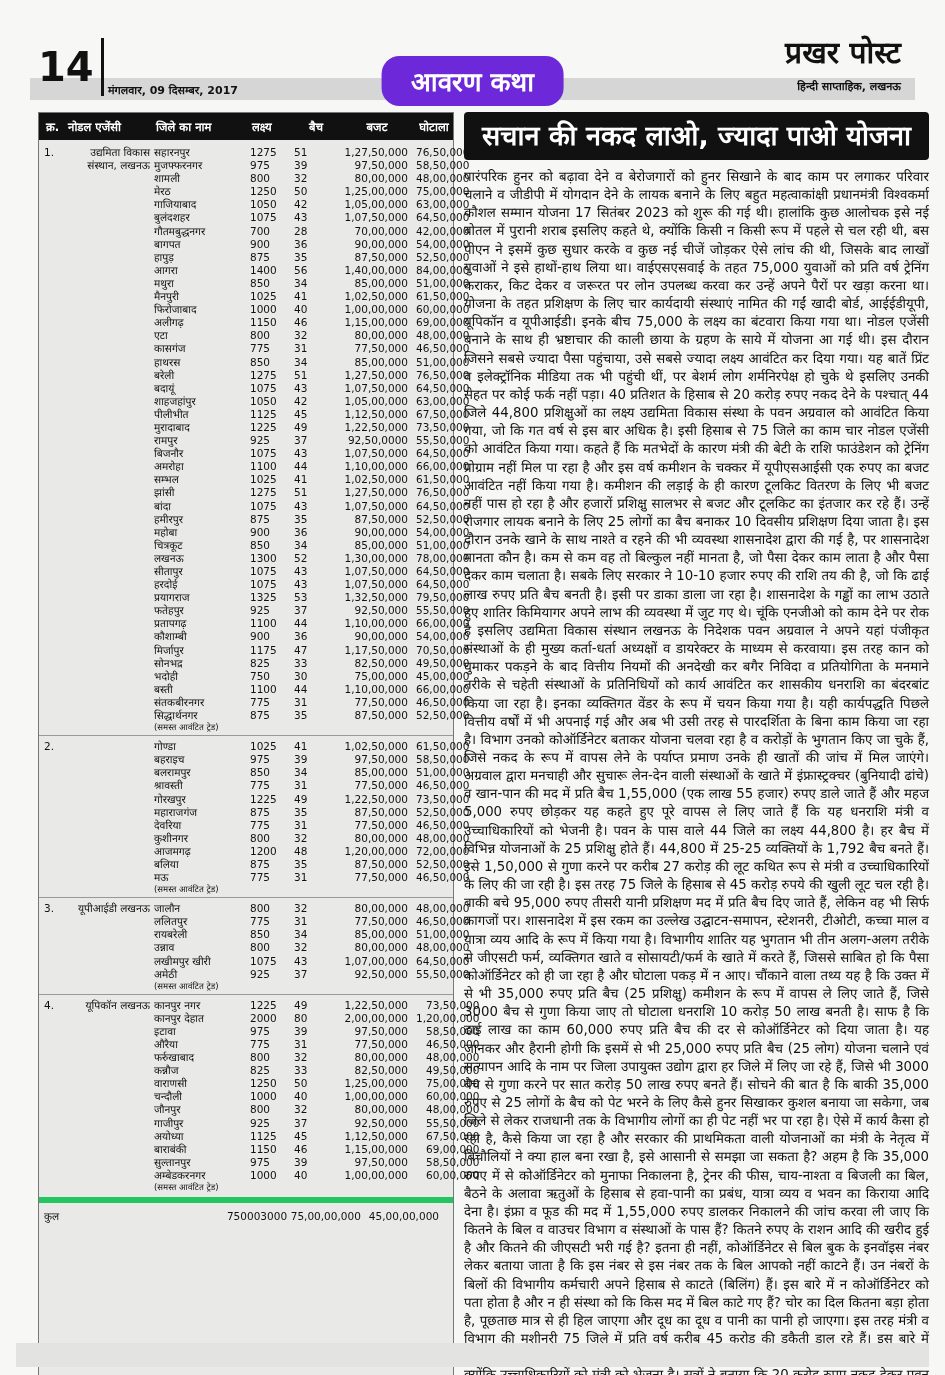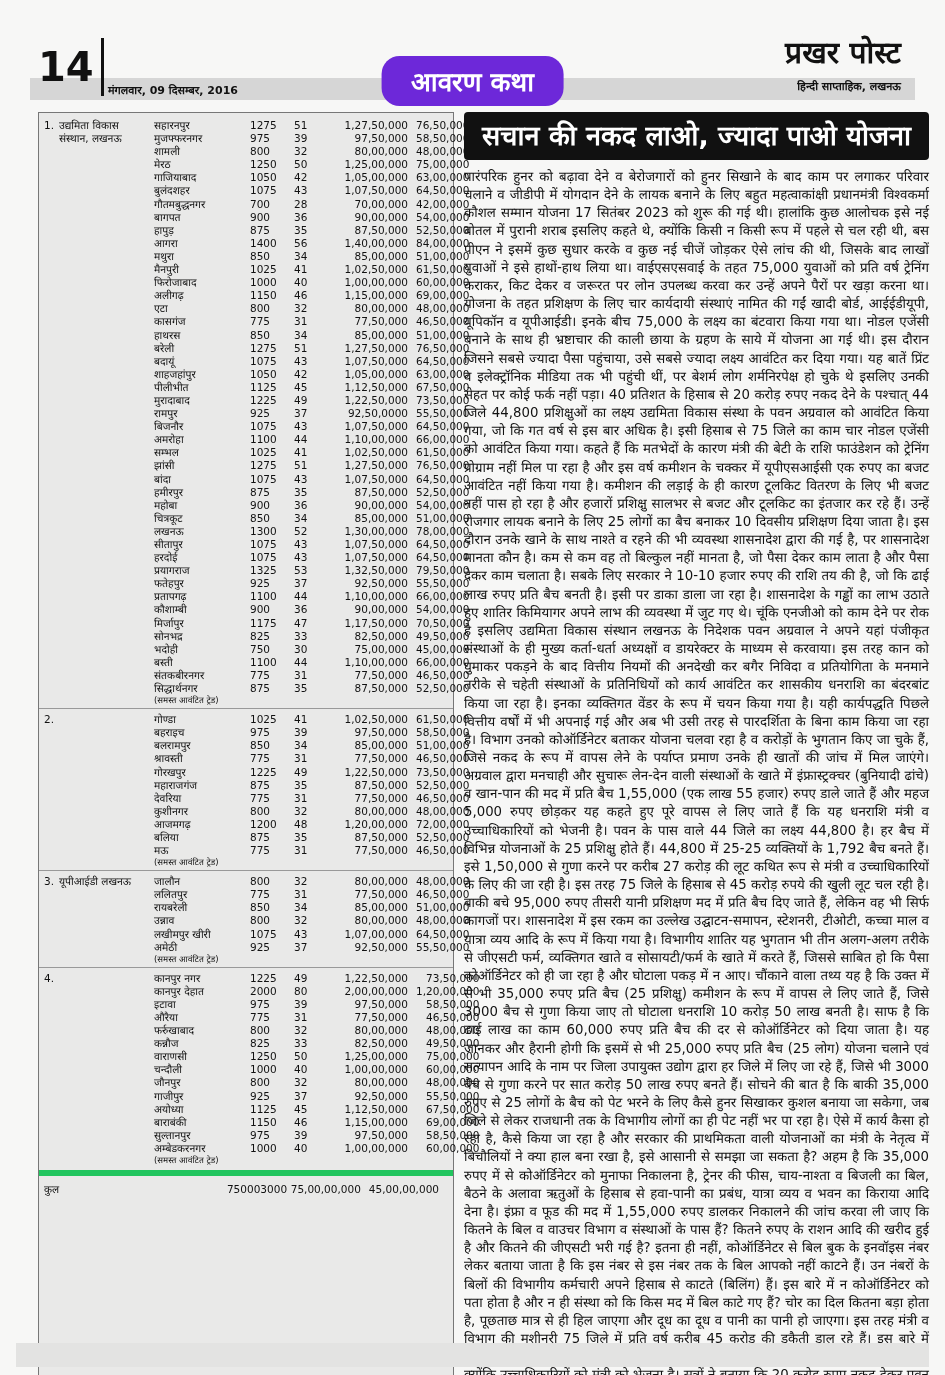--- a/index.html
+++ b/index.html
@@ -27,21 +27,21 @@
   .h-district{width:96px;}
   .h-target{width:44px;}
   .h-batch{width:40px;text-align:center;}
   .h-budget{width:82px;text-align:center;}
   .h-scam{flex:1;text-align:center;}
   .tbody{padding:2px 0;}
   .group{display:flex;padding:4px 0 3px 0;}
   .group + .group{border-top:1px solid #999;}
   .gleft{width:110px;flex:none;display:flex;gap:3px;padding-left:5px;line-height:13px;}
   .gnum{min-width:12px;}
-  .gagency{flex:1;padding-right:4px;}
+  .gagency{flex:1;padding-right:4px;text-align:right;}
   .grows{flex:1;}
   .row{display:flex;line-height:13.1px;}
   .c-district{width:96px;}
   .c-target{width:44px;}
   .c-batch{width:40px;}
   .c-budget{width:82px;text-align:right;padding-right:8px;box-sizing:border-box;}
   .c-scam{flex:1;text-align:right;padding-right:14px;}
   .gnote{font-size:8.5px;line-height:10px;}
   .trow{display:flex;border-top:6px solid #22c55e;padding:7px 0;line-height:13px;}
   .t-label{width:110px;flex:none;padding-left:5px;}
@@ -54,31 +54,40 @@
   .footband{position:absolute;left:16px;right:16px;bottom:8px;height:24px;background:#e3e3e2;}
 </style>
 </head>
 <body>
 
 <div class="page">
 
   <div class="header">
     <div class="strip"></div>
     <div class="pagenum">14</div>
-    <div class="date">मंगलवार, 09 दिसम्बर, 2016</div>
+    <div class="date">मंगलवार, 09 दिसम्बर, 2017</div>
     <div class="badge">आवरण कथा</div>
     <div class="masthead">
       <div class="masthead-title">प्रखर पोस्ट</div>
       <div class="masthead-sub">हिन्दी साप्ताहिक, लखनऊ</div>
     </div>
   </div>
 
   <div class="main">
 
     <div class="scam-table">
+      <div class="thead">
+        <span class="h-kr">क्र.</span>
+        <span class="h-agency">नोडल एजेंसी</span>
+        <span class="h-district">जिले का नाम</span>
+        <span class="h-target">लक्ष्य</span>
+        <span class="h-batch">बैच</span>
+        <span class="h-budget">बजट</span>
+        <span class="h-scam">घोटाला</span>
+      </div>
       <div class="tbody">
           <div class="group">
             <div class="gleft">
               <span class="gnum">1.</span>
               <span class="gagency">उद्यमिता विकास संस्थान, लखनऊ</span>
             </div>
             <div class="grows">
               <div class="row">
                 <span class="c-district">सहारनपुर</span>
                 <span class="c-target">1275</span>
@@ -522,20 +531,21 @@
                 <span class="c-batch">37</span>
                 <span class="c-budget">92,50,000</span>
                 <span class="c-scam">55,50,000</span>
               </div>
               <div class="gnote">(समस्त आवंटित ट्रेड)</div>
             </div>
           </div>
           <div class="group">
             <div class="gleft">
               <span class="gnum">4.</span>
+              <span class="gagency">यूपिकॉन लखनऊ</span>
             </div>
             <div class="grows">
               <div class="row">
                 <span class="c-district">कानपुर नगर</span>
                 <span class="c-target">1225</span>
                 <span class="c-batch">49</span>
                 <span class="c-budget">1,22,50,000</span>
                 <span class="c-scam">73,50,000</span>
               </div>
               <div class="row">

